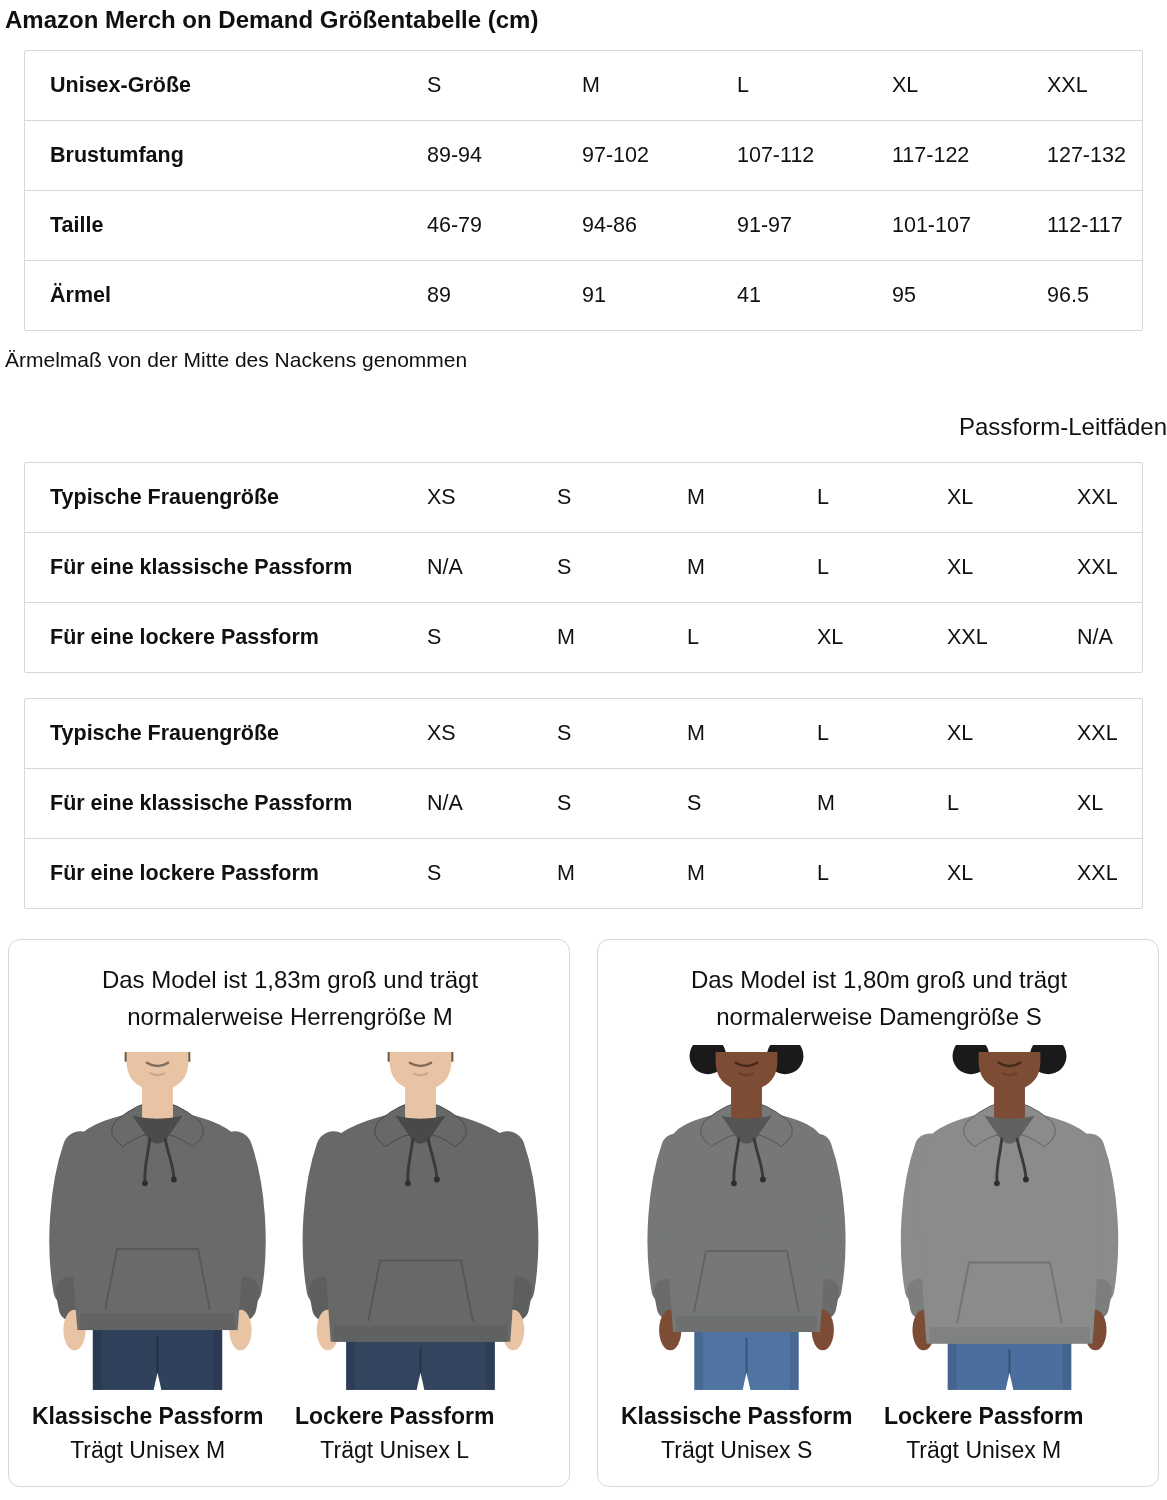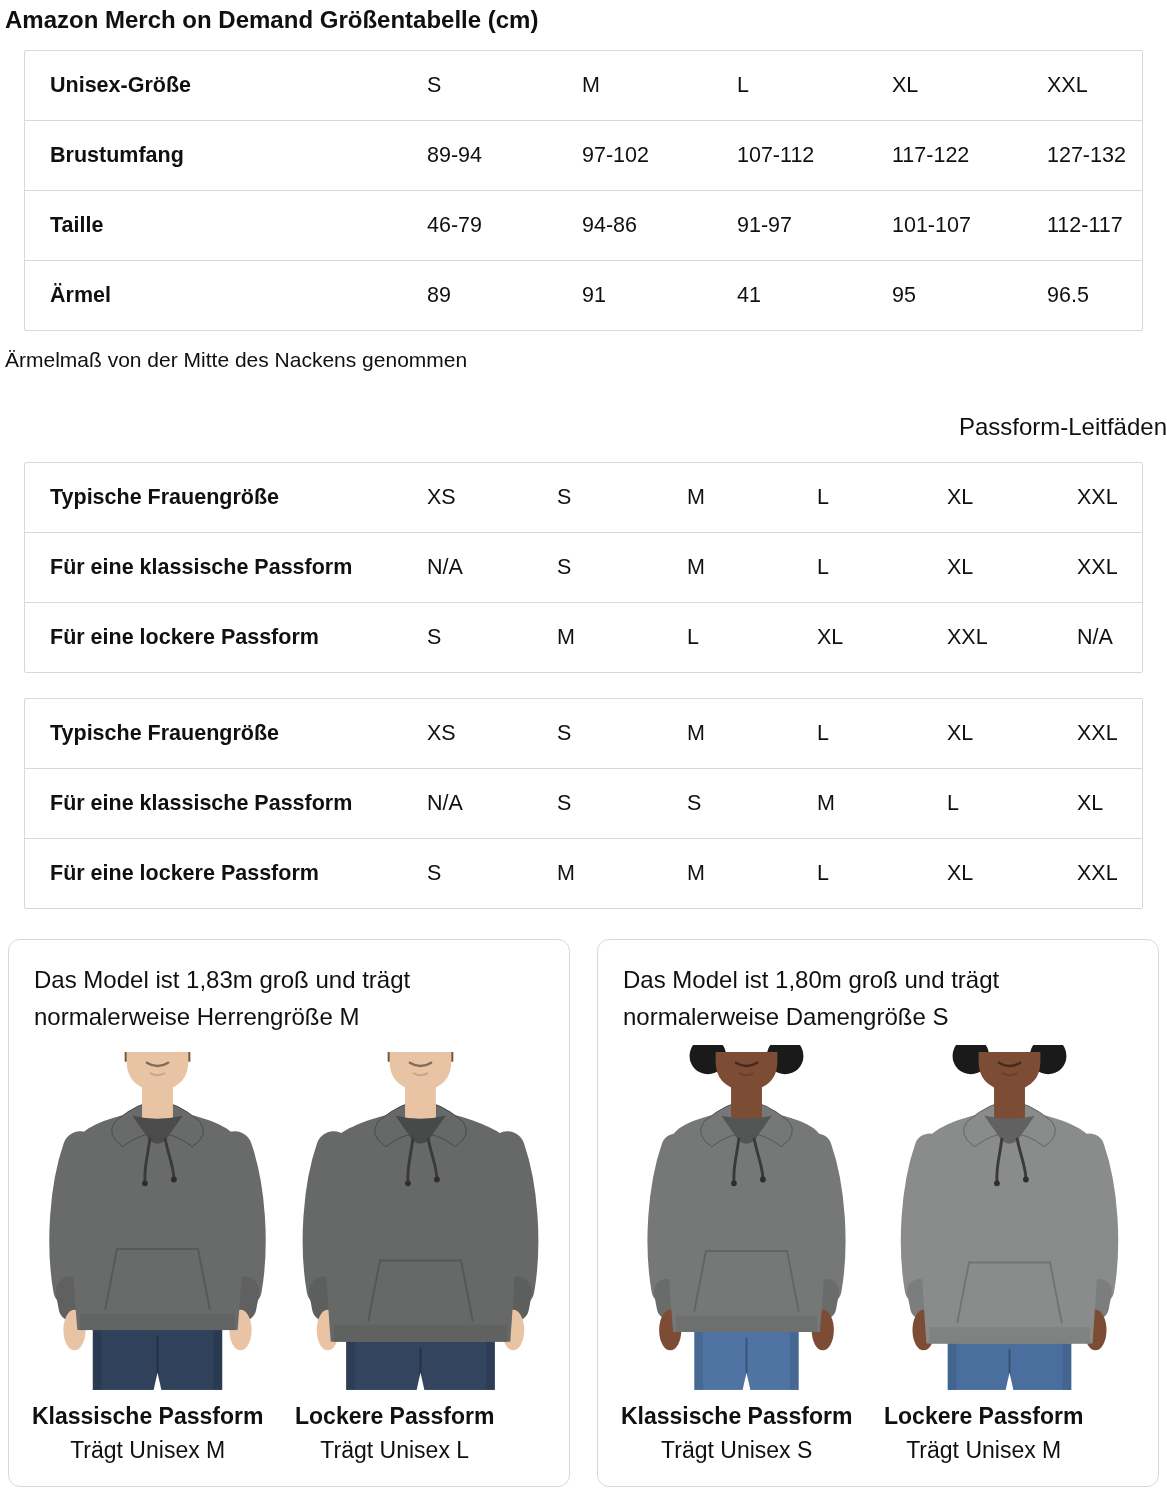--- a/index.html
+++ b/index.html
@@ -39,21 +39,21 @@
   }
   .card{
     flex:1;
     border:1px solid #D5D9D9;
     border-radius:12px;
     padding:21px 23px 22px 23px;
     box-sizing:border-box;
     background:#fff;
   }
   .card-desc{
-    font-size:24px;line-height:37px;margin:0 0 10px 2px;
+    font-size:24px;line-height:37px;margin:0 0 10px 2px;text-align:center;
   }
   .figures{display:flex;gap:12px;}
   .figures figure{
     margin:0;flex:1;display:flex;flex-direction:column;align-items:flex-start;min-width:0;
   }
   .fig-img{width:100%;height:352px;}
   .fig-img svg{width:100%;height:100%;display:block;}
   .cap-bold{font-weight:700;font-size:23px;margin-top:6px;text-align:center;white-space:nowrap;}
   .cap-sub{font-size:23px;margin-top:7px;text-align:center;white-space:nowrap;}
 </style>

